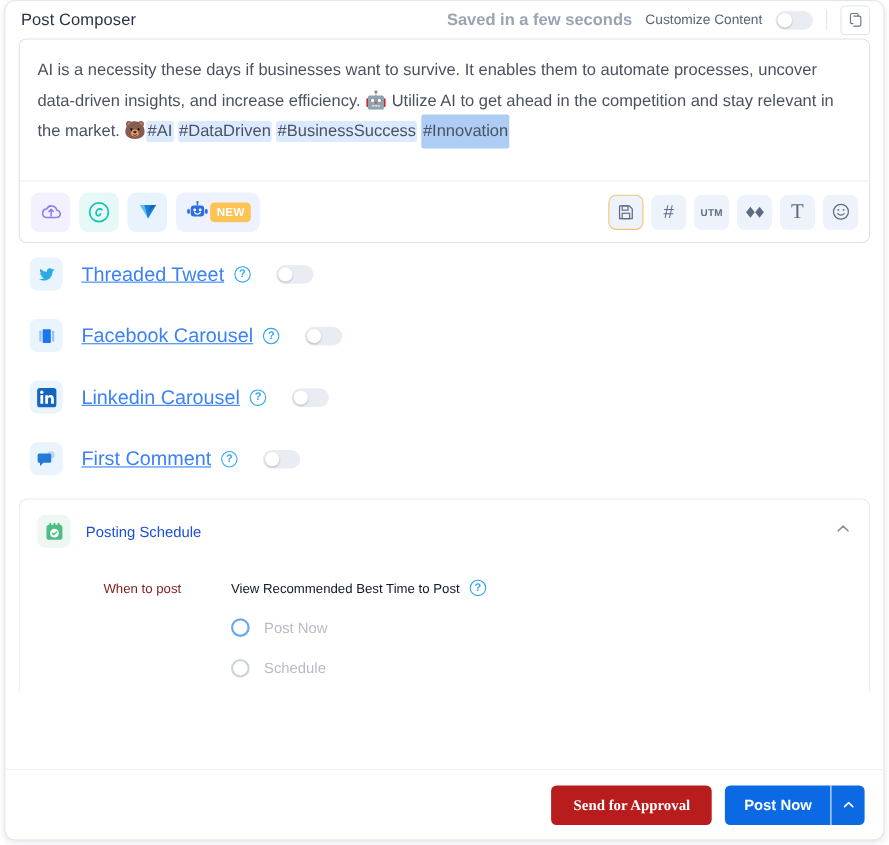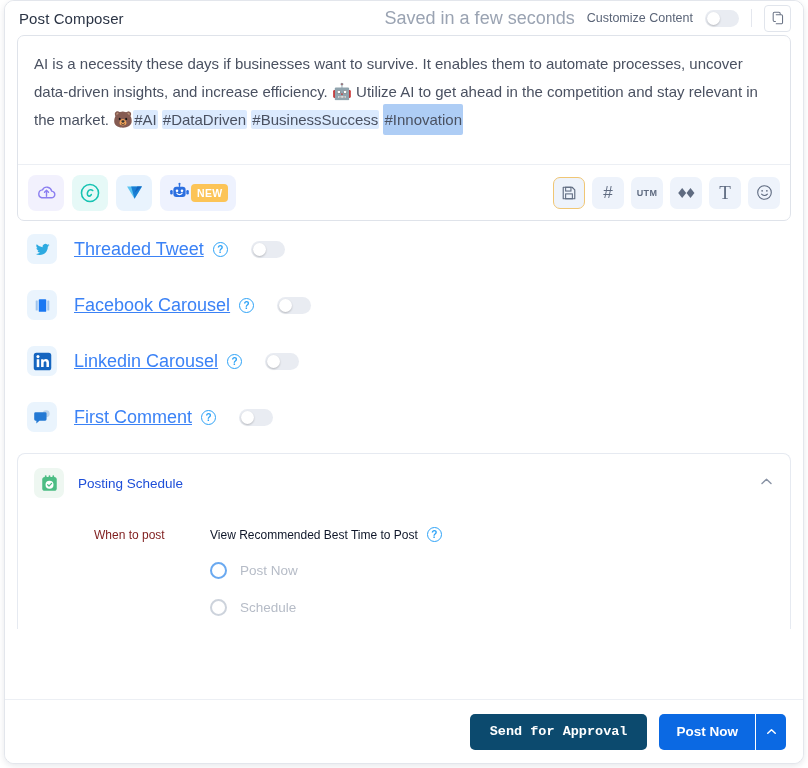--- a/index.html
+++ b/index.html
@@ -30,21 +30,21 @@
     background: #ffffff;
   }
   .header-title {
     font-size: 15px; color: #2b3445; font-weight: 400;
     letter-spacing: .1px;
   }
   .header-right {
     margin-left: auto;
     display: flex; align-items: center; gap: 12px;
   }
-  .saved-text { font-size: 18px; color: #9aa3b2; }
+  .saved-text { font-size: 15px; color: #9aa3b2; font-weight: bold; }
   .customize-text { font-size: 12.5px; color: #5a6477; }
 
   .toggle {
     width: 34px; height: 17px;
     border-radius: 9px;
     background: #e9ecf2;
     position: relative;
     flex: none;
     cursor: pointer;
   }
@@ -187,24 +187,24 @@
   .footer {
     position: absolute;
     left: 0; bottom: 0;
     width: 798px; height: 64px;
     background: #ffffff;
     border-top: 1px solid #eceff4;
     display: flex; align-items: center; justify-content: flex-end;
     padding-right: 17px; gap: 12px;
   }
   .btn-approval {
-    background: #0c4a6e; color: #ffffff;
+    background: #b91c1c; color: #ffffff;
     border: none; border-radius: 5px;
     height: 36px; padding: 0 20px;
-    font-size: 13.5px; font-family: Liberation Mono, monospace;
+    font-size: 13.5px; font-family: Liberation Serif, serif;
     font-weight: bold; cursor: pointer;
   }
   .btn-post-group { display: flex; height: 36px; }
   .btn-post {
     background: #0b69e3; color: #fff;
     border: none; border-top-left-radius: 5px; border-bottom-left-radius: 5px;
     padding: 0 17px; font-size: 13.5px; font-weight: bold;
     font-family: "Liberation Sans", sans-serif; cursor: pointer;
   }
   .btn-post-caret {

